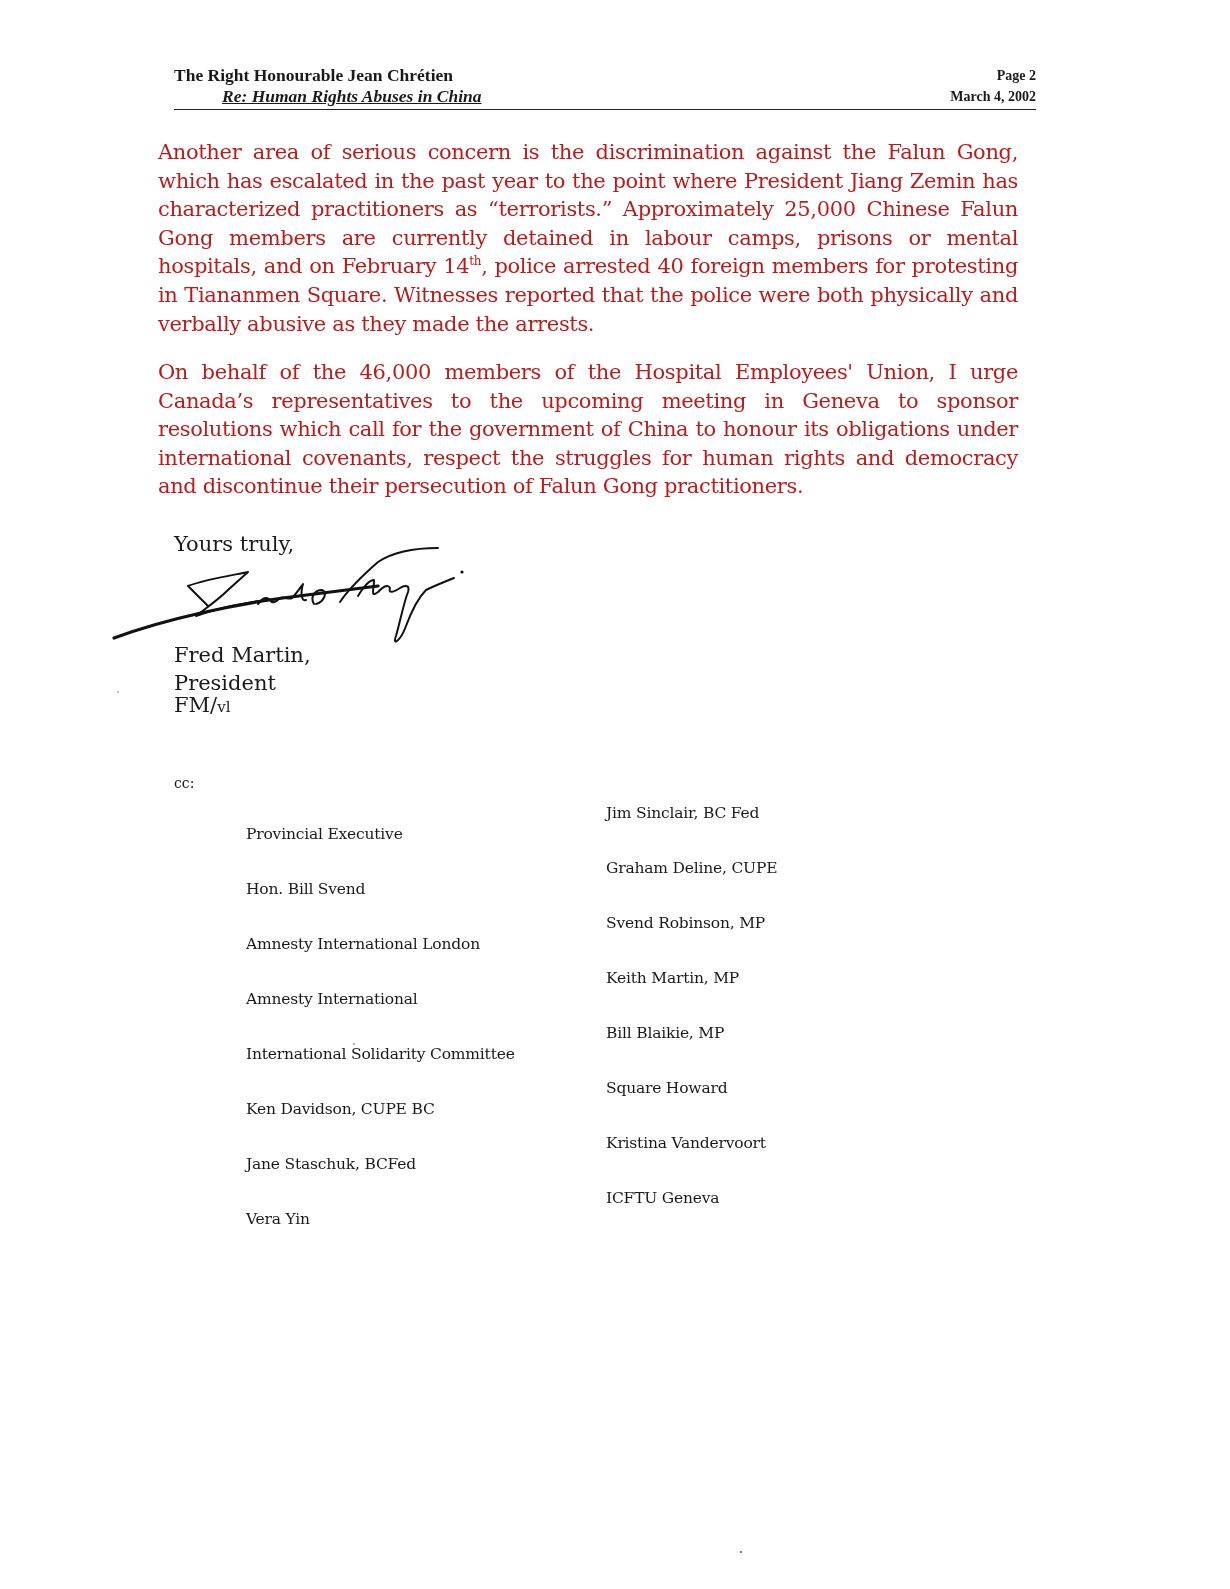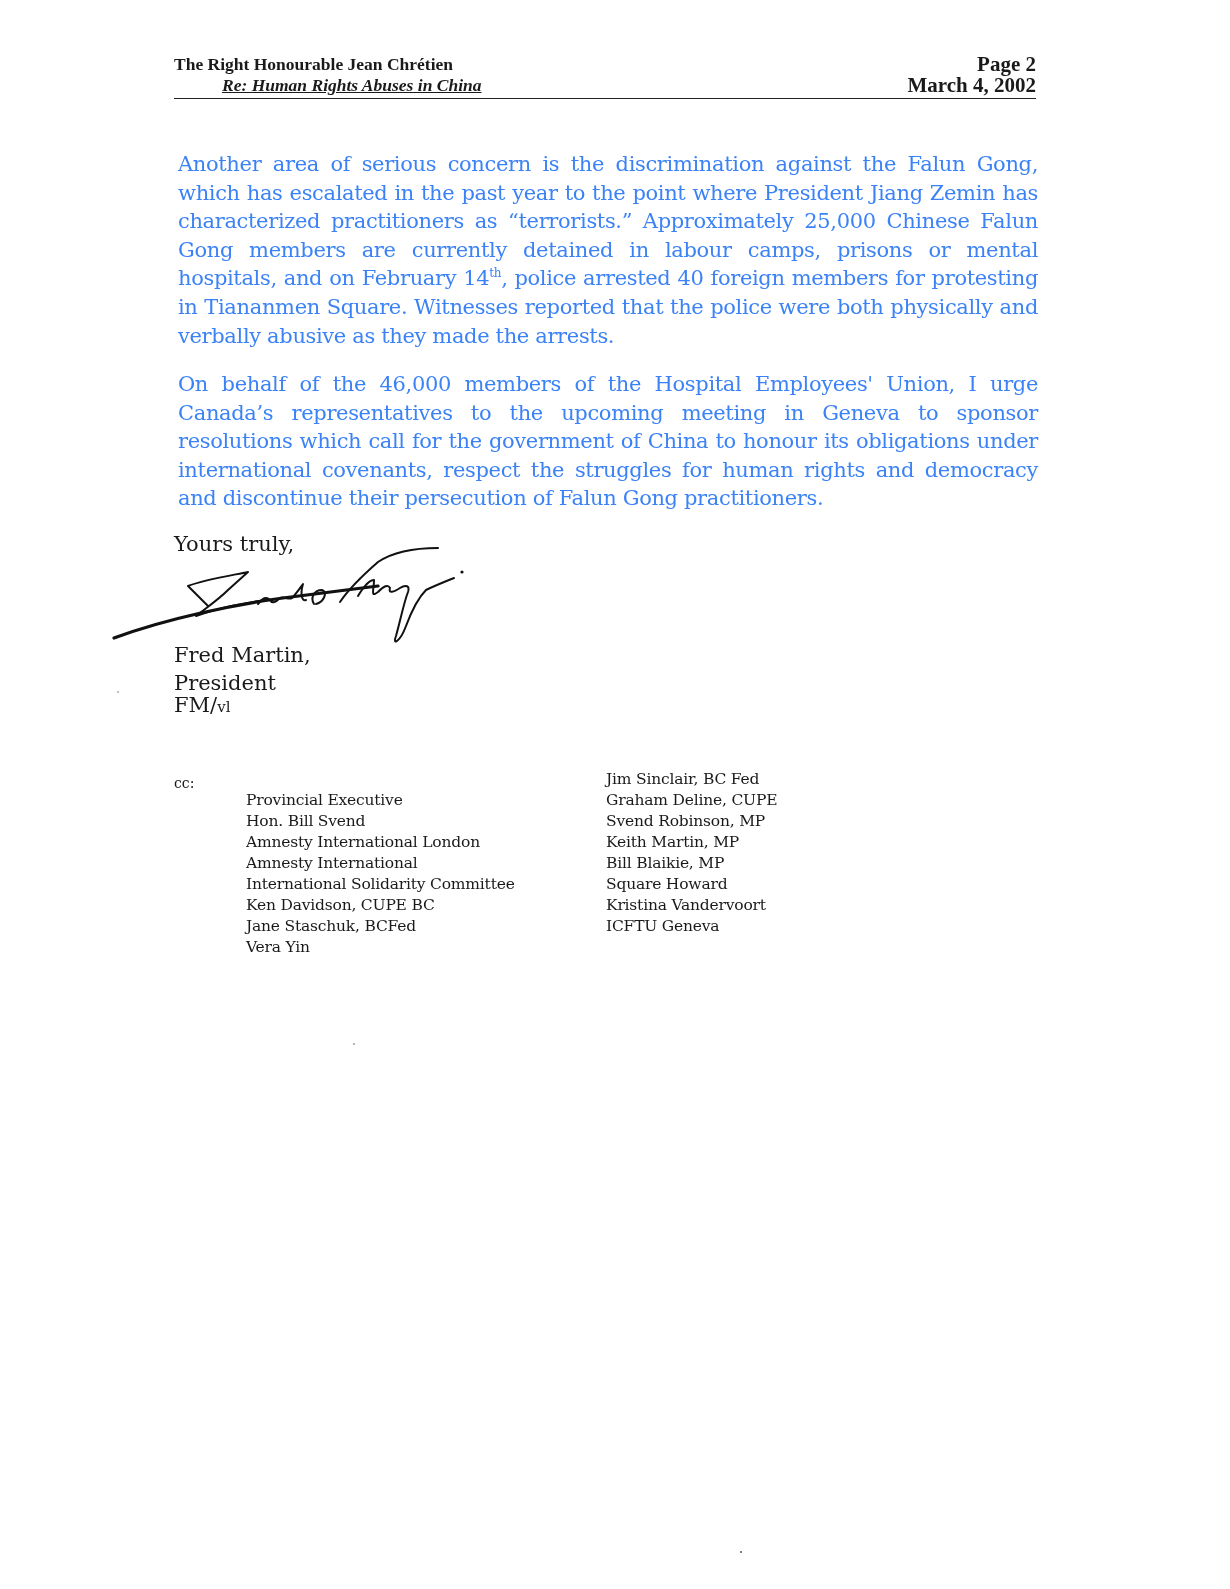--- a/index.html
+++ b/index.html
@@ -1,39 +1,39 @@
 <!DOCTYPE html>
 <html><head>
 <meta charset="utf-8">
 <style>
   html, body { margin: 0; padding: 0; background: #ffffff; }
   body { width: 1230px; height: 1589px; position: relative; overflow: hidden; color: #1a1a1a; }
   .page { position: absolute; left: 0; top: 0; width: 1230px; height: 1589px; background: #fff; }
 
-  .header { position: absolute; left: 174px; top: 54px; width: 862px; height: 44px; border-bottom: 1.5px solid #222; }
+  .header { position: absolute; left: 174px; top: 65px; width: 862px; height: 44px; border-bottom: 1.5px solid #222; }
   .hdr-left { position: absolute; left: 0; top: 0; font-family: "Liberation Serif", serif; font-size: 17.5px; line-height: 21px; font-weight: bold; }
   .hdr-left .re { font-style: italic; text-decoration: underline; margin-left: 48px; }
-  .hdr-right { position: absolute; right: 0; top: 0; text-align: right; font-family: "Liberation Serif", serif; font-size: 21px; line-height: 21px; font-weight: bold; }
+  .hdr-right { position: absolute; right: 0; top: 0; text-align: right; font-family: "Liberation Serif", serif; font-size: 14px; line-height: 21px; font-weight: bold; }
 
-  .body-text { position: absolute; left: 178px; width: 860px; font-family: "DejaVu Serif", serif; font-size: 21px; line-height: 28.6px; text-align: justify; letter-spacing: -0.35px; word-spacing: 0px; color: #3b82f6; margin-top: 12px; }
+  .body-text { position: absolute; left: 158px; width: 860px; font-family: "DejaVu Serif", serif; font-size: 21px; line-height: 28.6px; text-align: justify; letter-spacing: -0.35px; word-spacing: 0px; color: #b91c1c; }
   .p1 { top: 138px; }
   .p2 { top: 358px; }
   .body-text sup { font-size: 12px; line-height: 0; }
 
   .closing { position: absolute; left: 174px; top: 530px; font-family: "DejaVu Serif", serif; font-size: 21px; line-height: 28px; }
   .signature { position: absolute; left: 108px; top: 546px; width: 380px; height: 110px; }
   .signer { position: absolute; left: 174px; top: 641px; font-family: "DejaVu Serif", serif; font-size: 21px; line-height: 28px; }
   .initials { position: absolute; left: 174px; top: 691px; font-family: "DejaVu Serif", serif; font-size: 21px; line-height: 28px; }
   .initials .small { font-size: 15px; }
 
   .cc-label { position: absolute; left: 174px; top: 775px; font-family: "DejaVu Serif", serif; font-size: 14px; }
   .cc-col { position: absolute; font-family: "DejaVu Serif", serif; font-size: 15.5px; line-height: 21px; letter-spacing: -0.2px; }
   .cc-col.left { left: 246px; top: 790px; }
   .cc-col.right { left: 606px; top: 769px; }
-  .cc-col div { white-space: nowrap; }
+  .cc-col div { white-space: nowrap; margin-top: 34px; }
 
   .speck { position: absolute; width: 2px; height: 2px; background: #555; border-radius: 1px; }
 </style>
 </head>
 <body>
 
 <div class="page">
 
   <div class="header">
     <div class="hdr-left">

